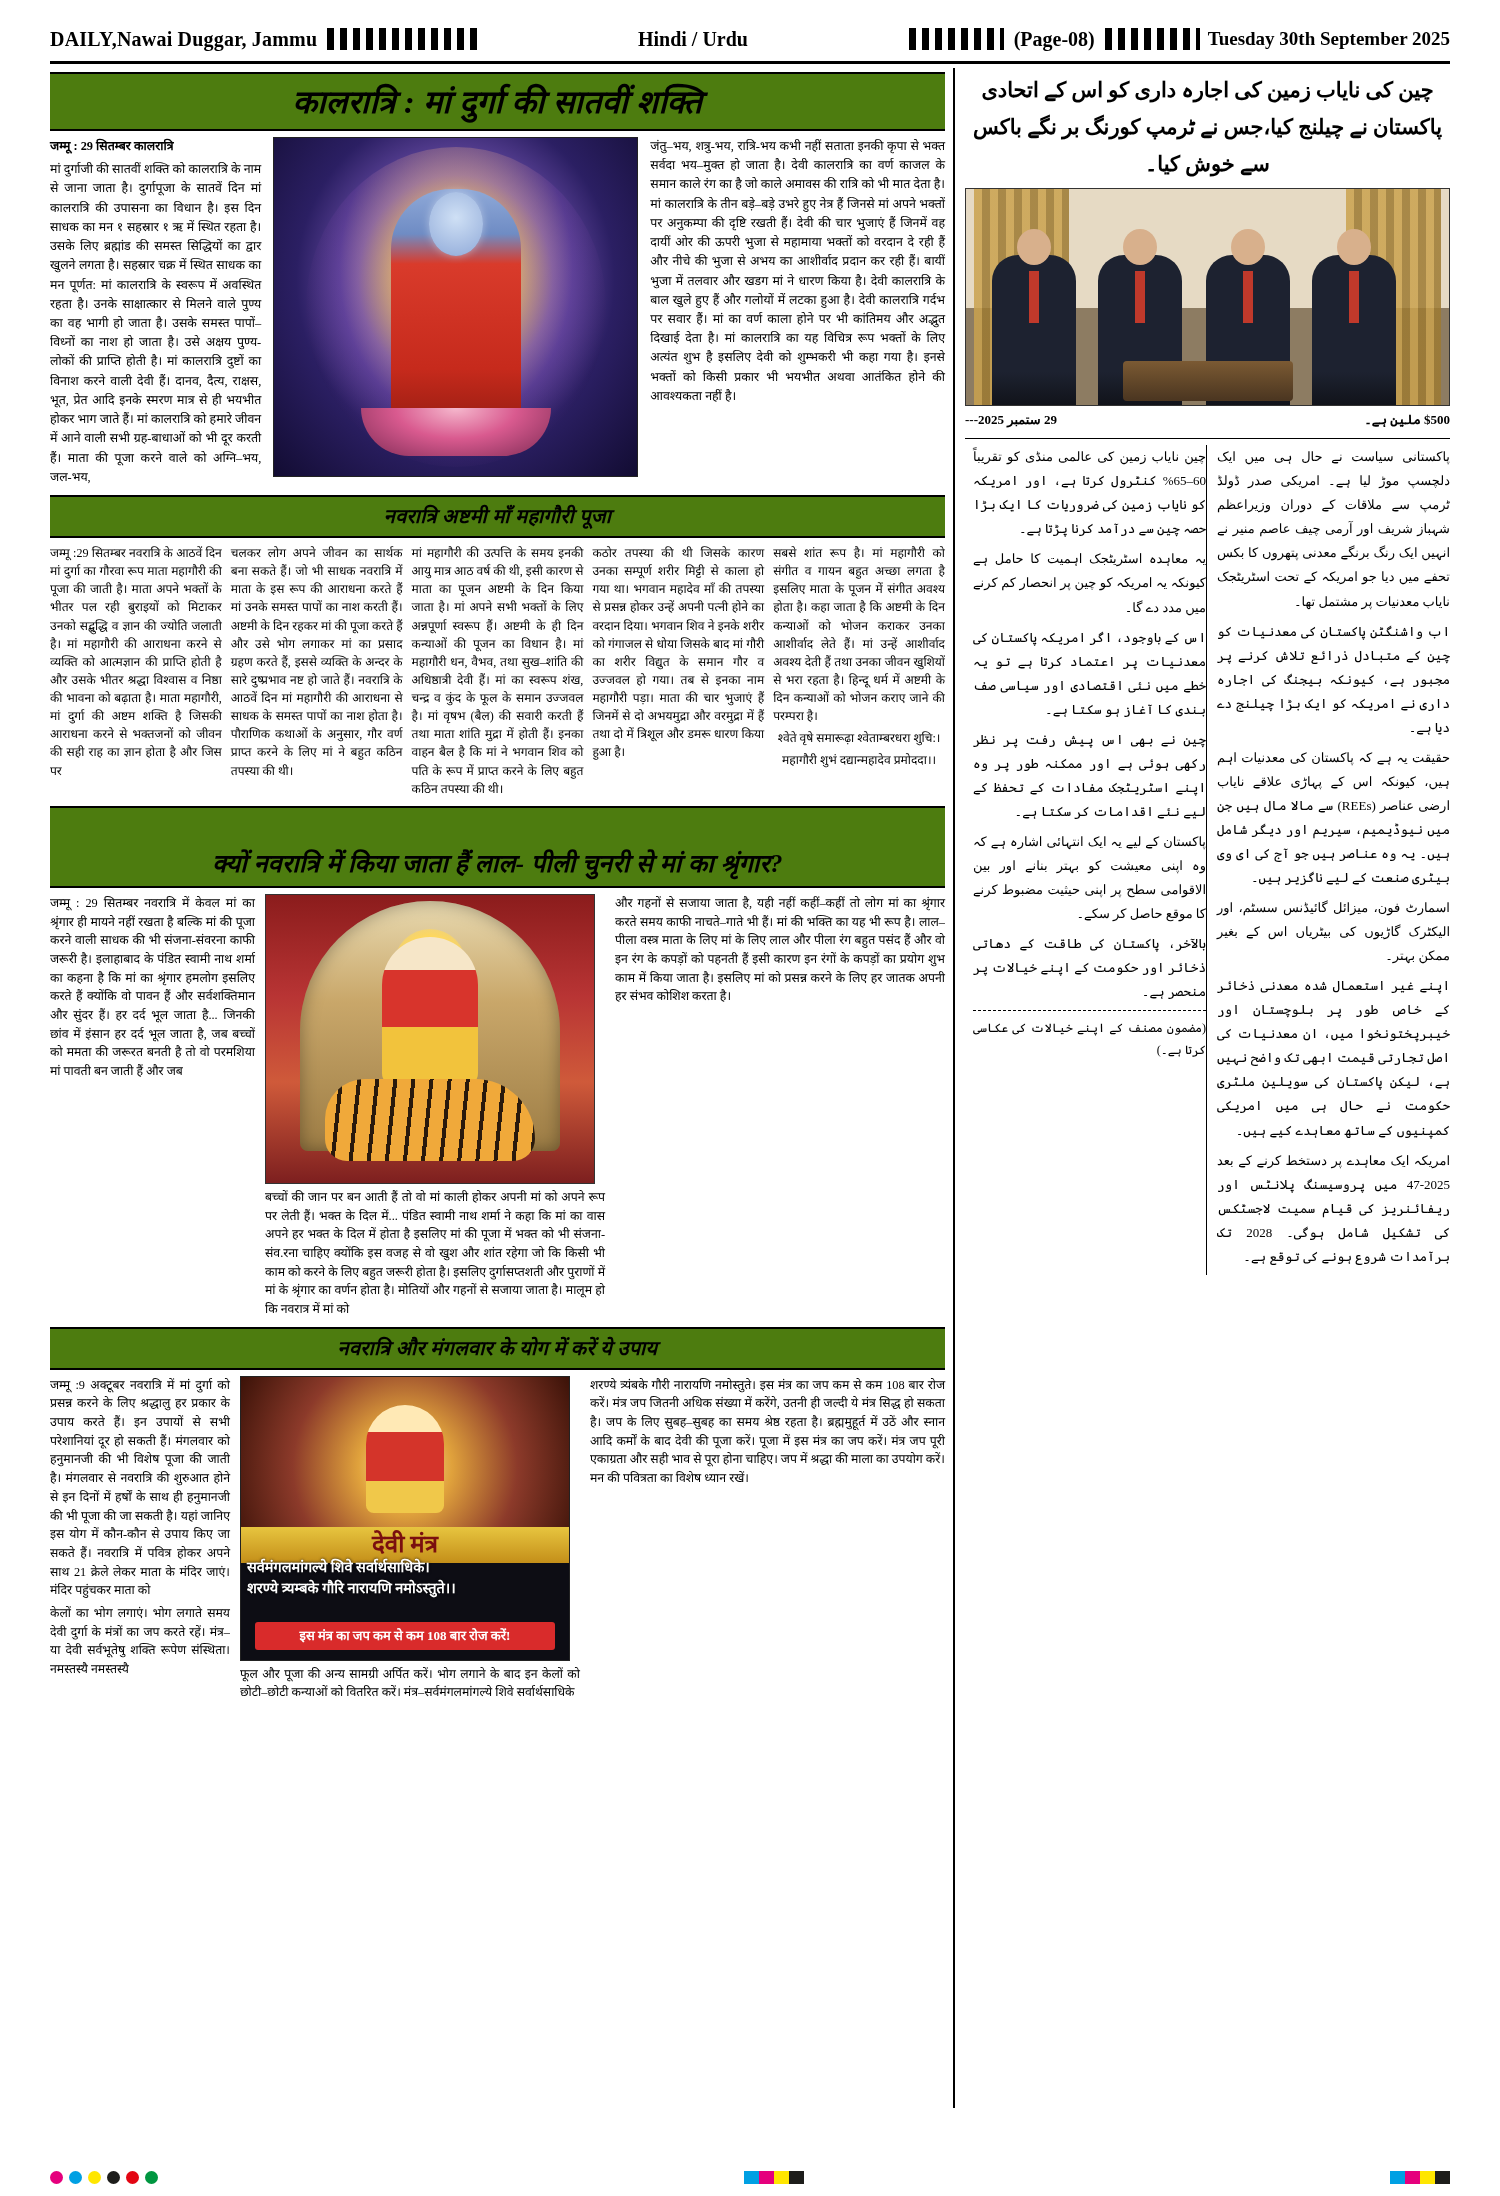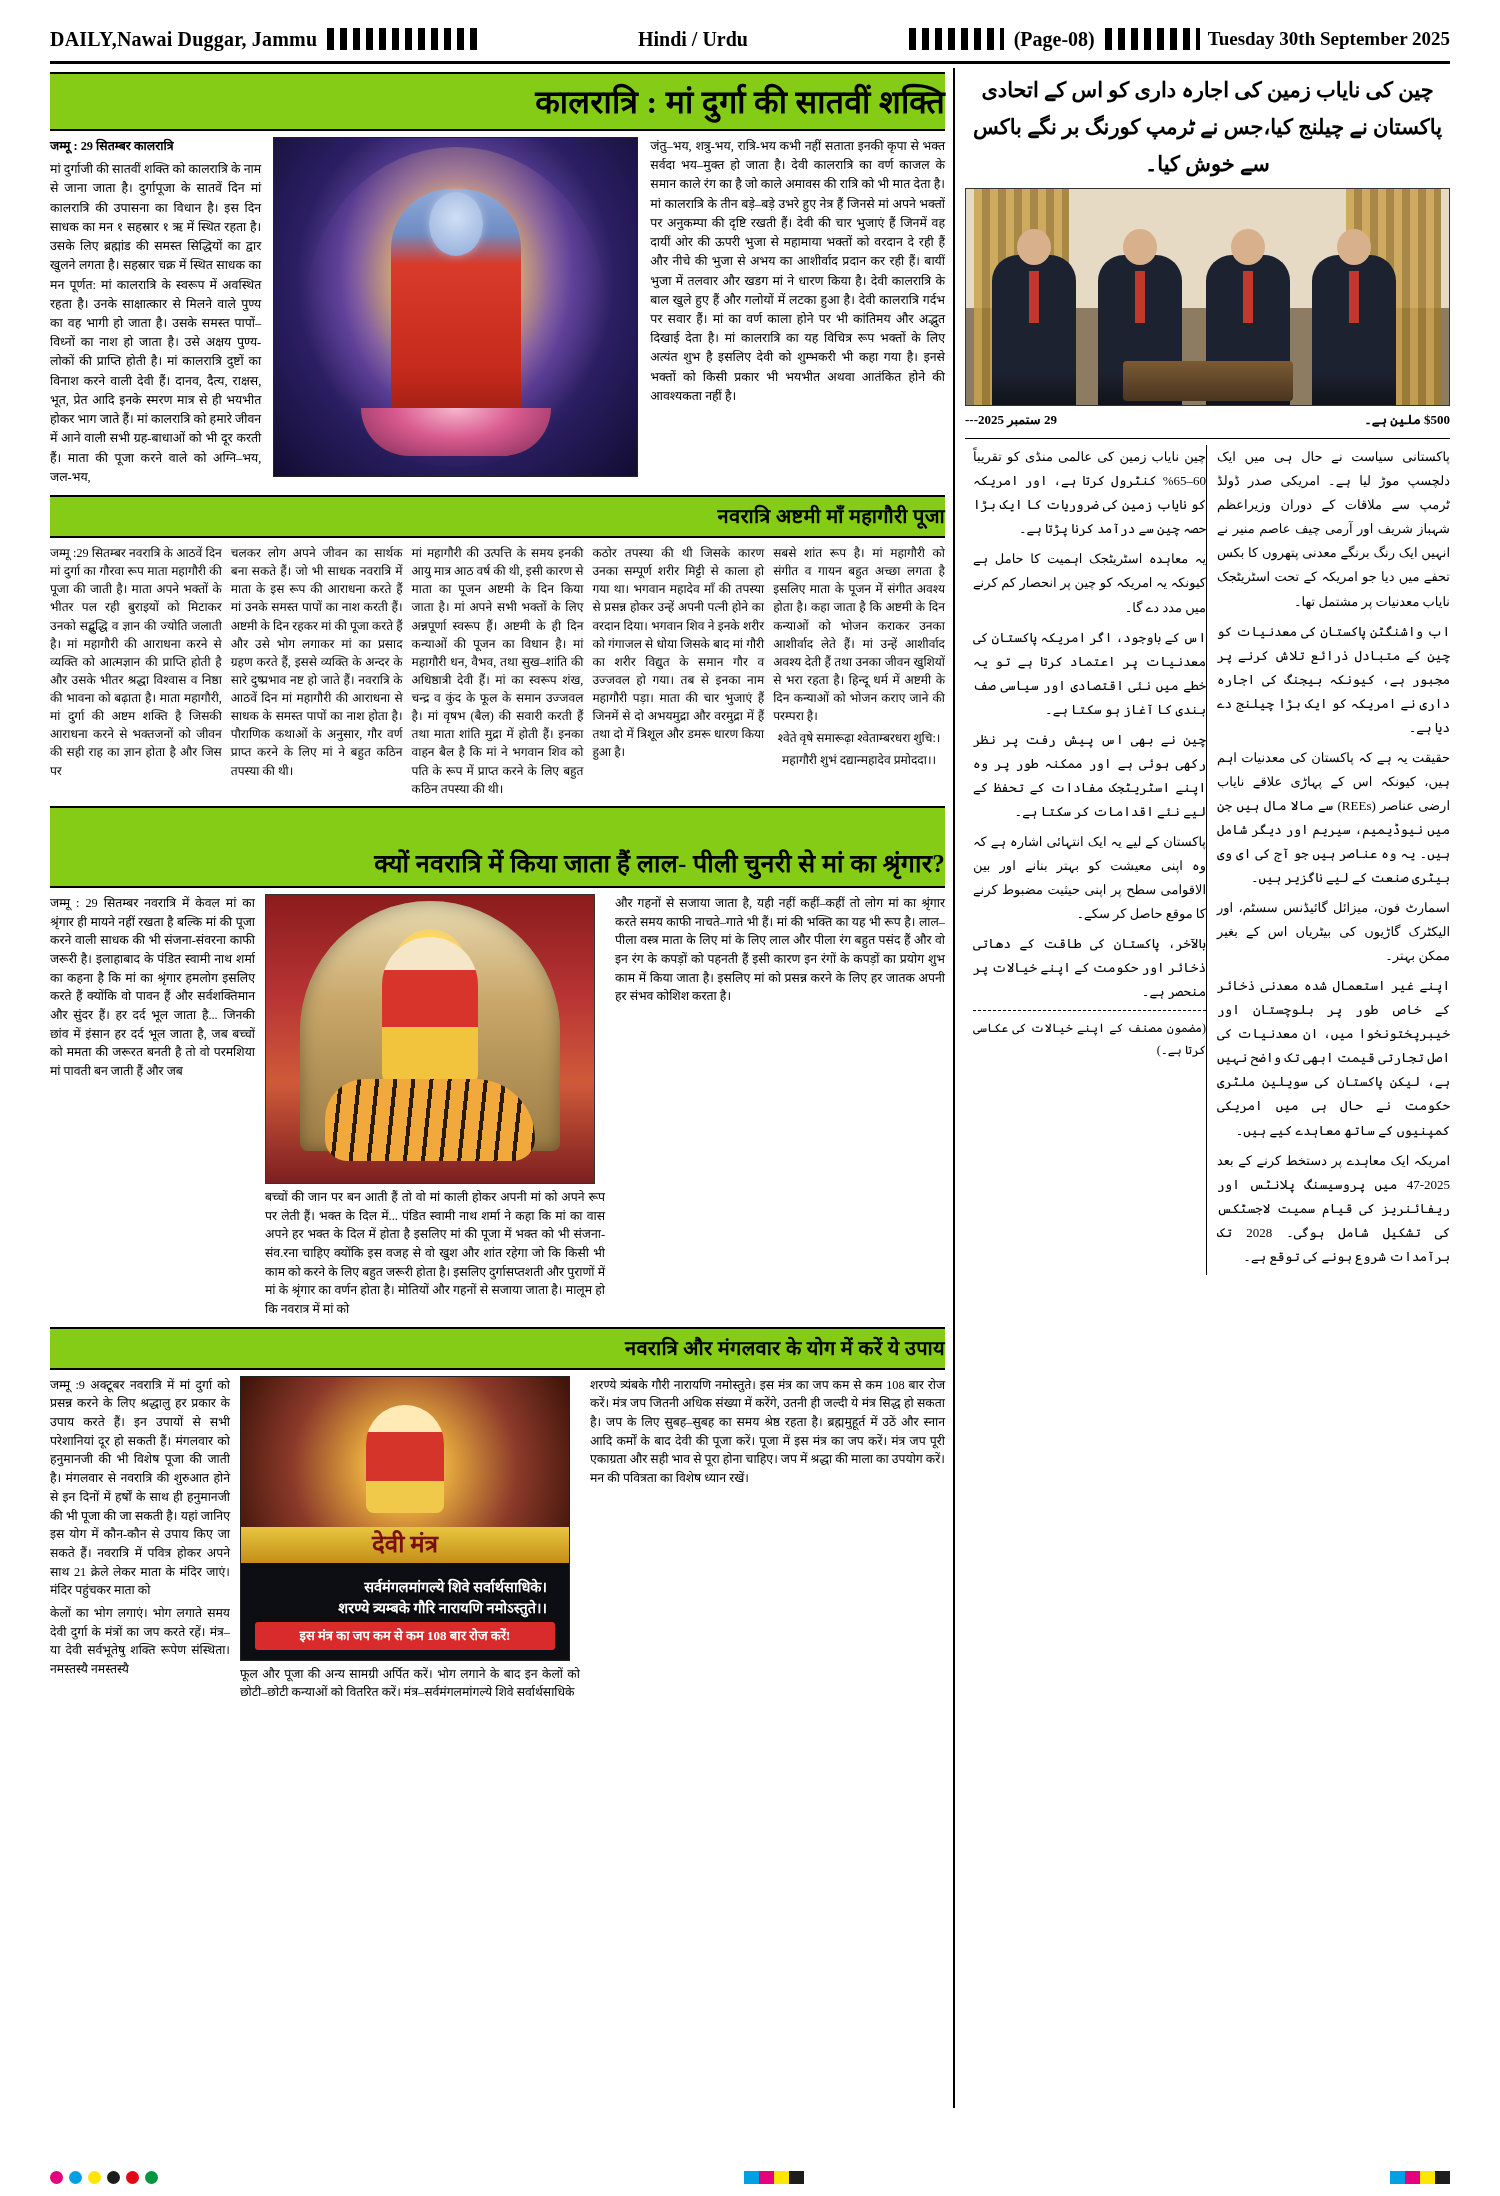--- a/index.html
+++ b/index.html
@@ -69,24 +69,25 @@
   .right-col {
     width:495px;
     padding-left:10px;
     direction:rtl;
   }
 
   
   .banner {
     border:2px solid #000;
     border-left:none; border-right:none;
-    text-align:right;
+    text-align:center;
     padding:5px 0 7px 0;
     margin:4px 0 6px 0;
-    background:#84cc16;
+    background:#4d7c0f;
+    font-style:italic;
   }
   .banner h2 {
     margin:0;
     font-size:32px;
     font-weight:bold;
     font-family:"Liberation Serif", serif;
     letter-spacing:0.3px;
   }
   .banner.small h2 { font-size:25px;margin-top:32px; }
   .banner.med h2 { font-size:20px; }
@@ -199,23 +200,23 @@
   }
   .img-mantra .band {
     position:absolute; left:0; top:150px; width:100%; height:36px;
     background:linear-gradient(180deg,#e7c53f,#c48f19);
     display:flex; align-items:center; justify-content:center;
   }
   .img-mantra .band span {
     color:#7a0f0f; font-weight:bold; font-size:24px;
   }
   .img-mantra .mtext {
-    position:absolute; left:0; top:200px; width:100%;
-    text-align:right; color:#ffffff; font-weight:bold;
-    font-size:14.5px; line-height:1.5; padding:0 22px;
+    position:absolute; left:0; top:180px; width:100%;
+    text-align:left; color:#ffffff; font-weight:bold;
+    font-size:14.5px; line-height:1.5; padding:0 6px;
     text-shadow:0 0 3px #000;
   }
   .img-mantra .mfoot {
     position:absolute; left:14px; right:14px; bottom:10px;
     background:#d92b2b; color:#fff; text-align:center;
     font-size:13px; font-weight:bold; padding:4px 0;
     border-radius:3px;
   }
 
   

